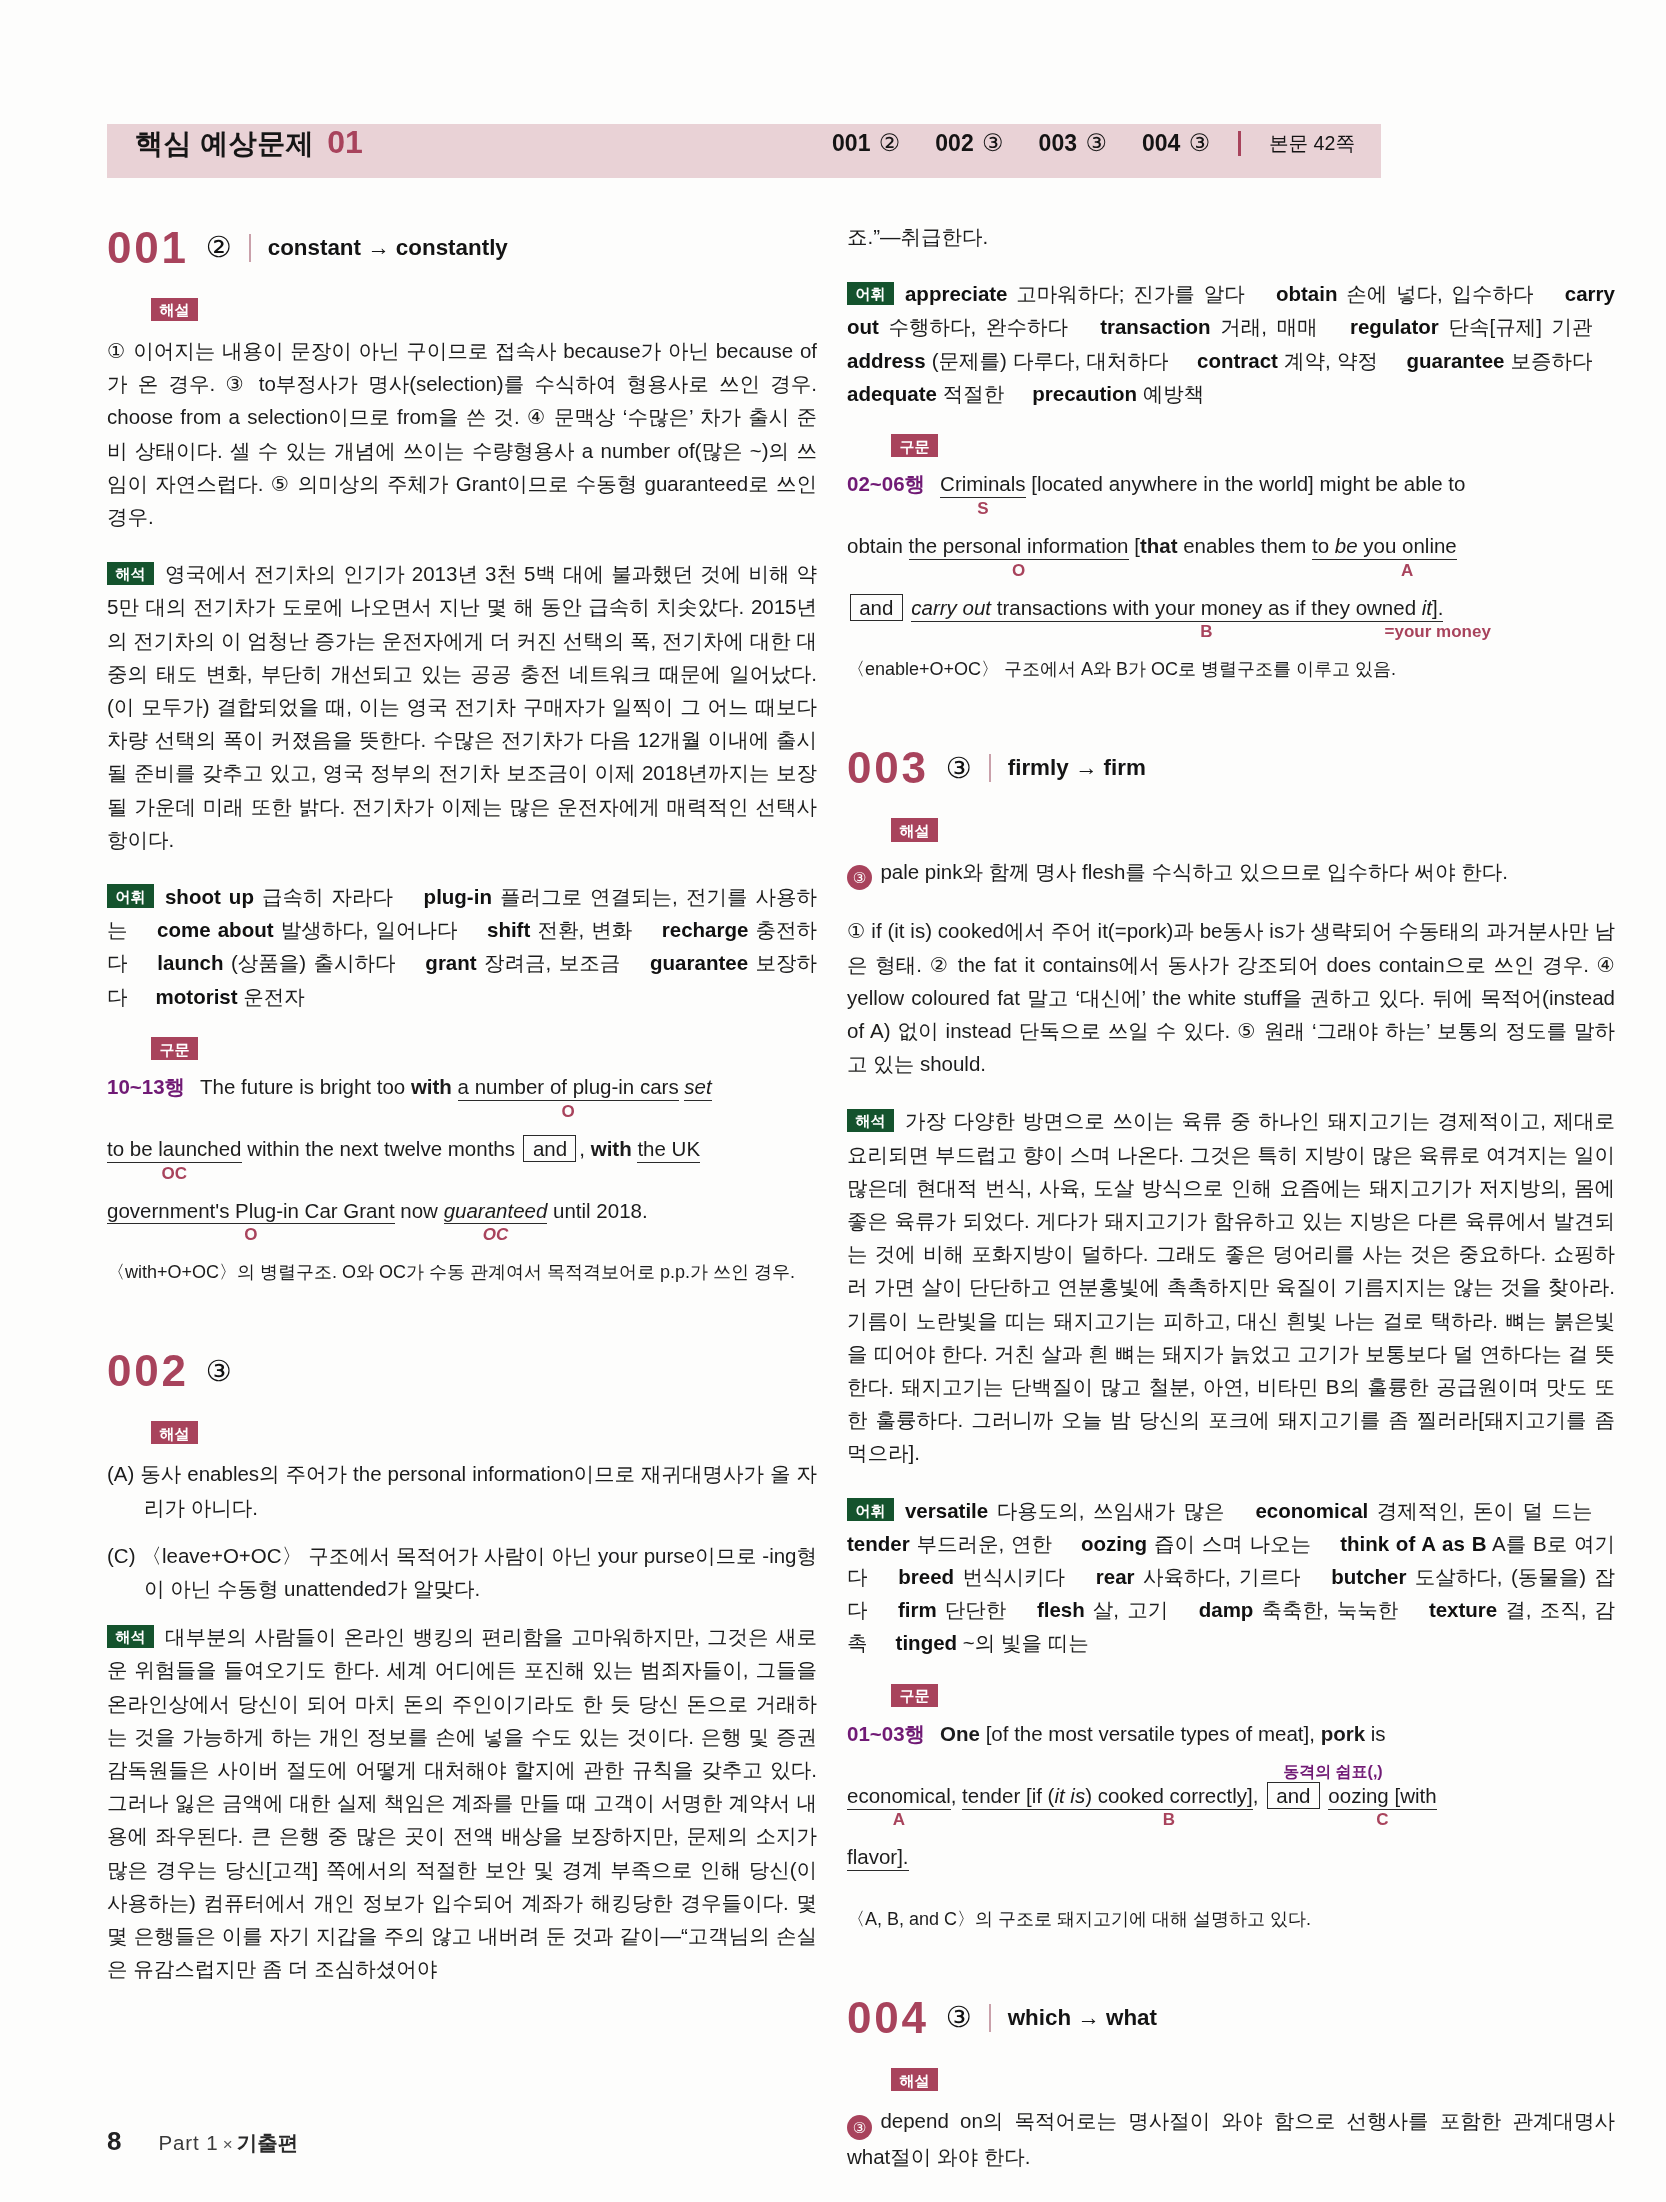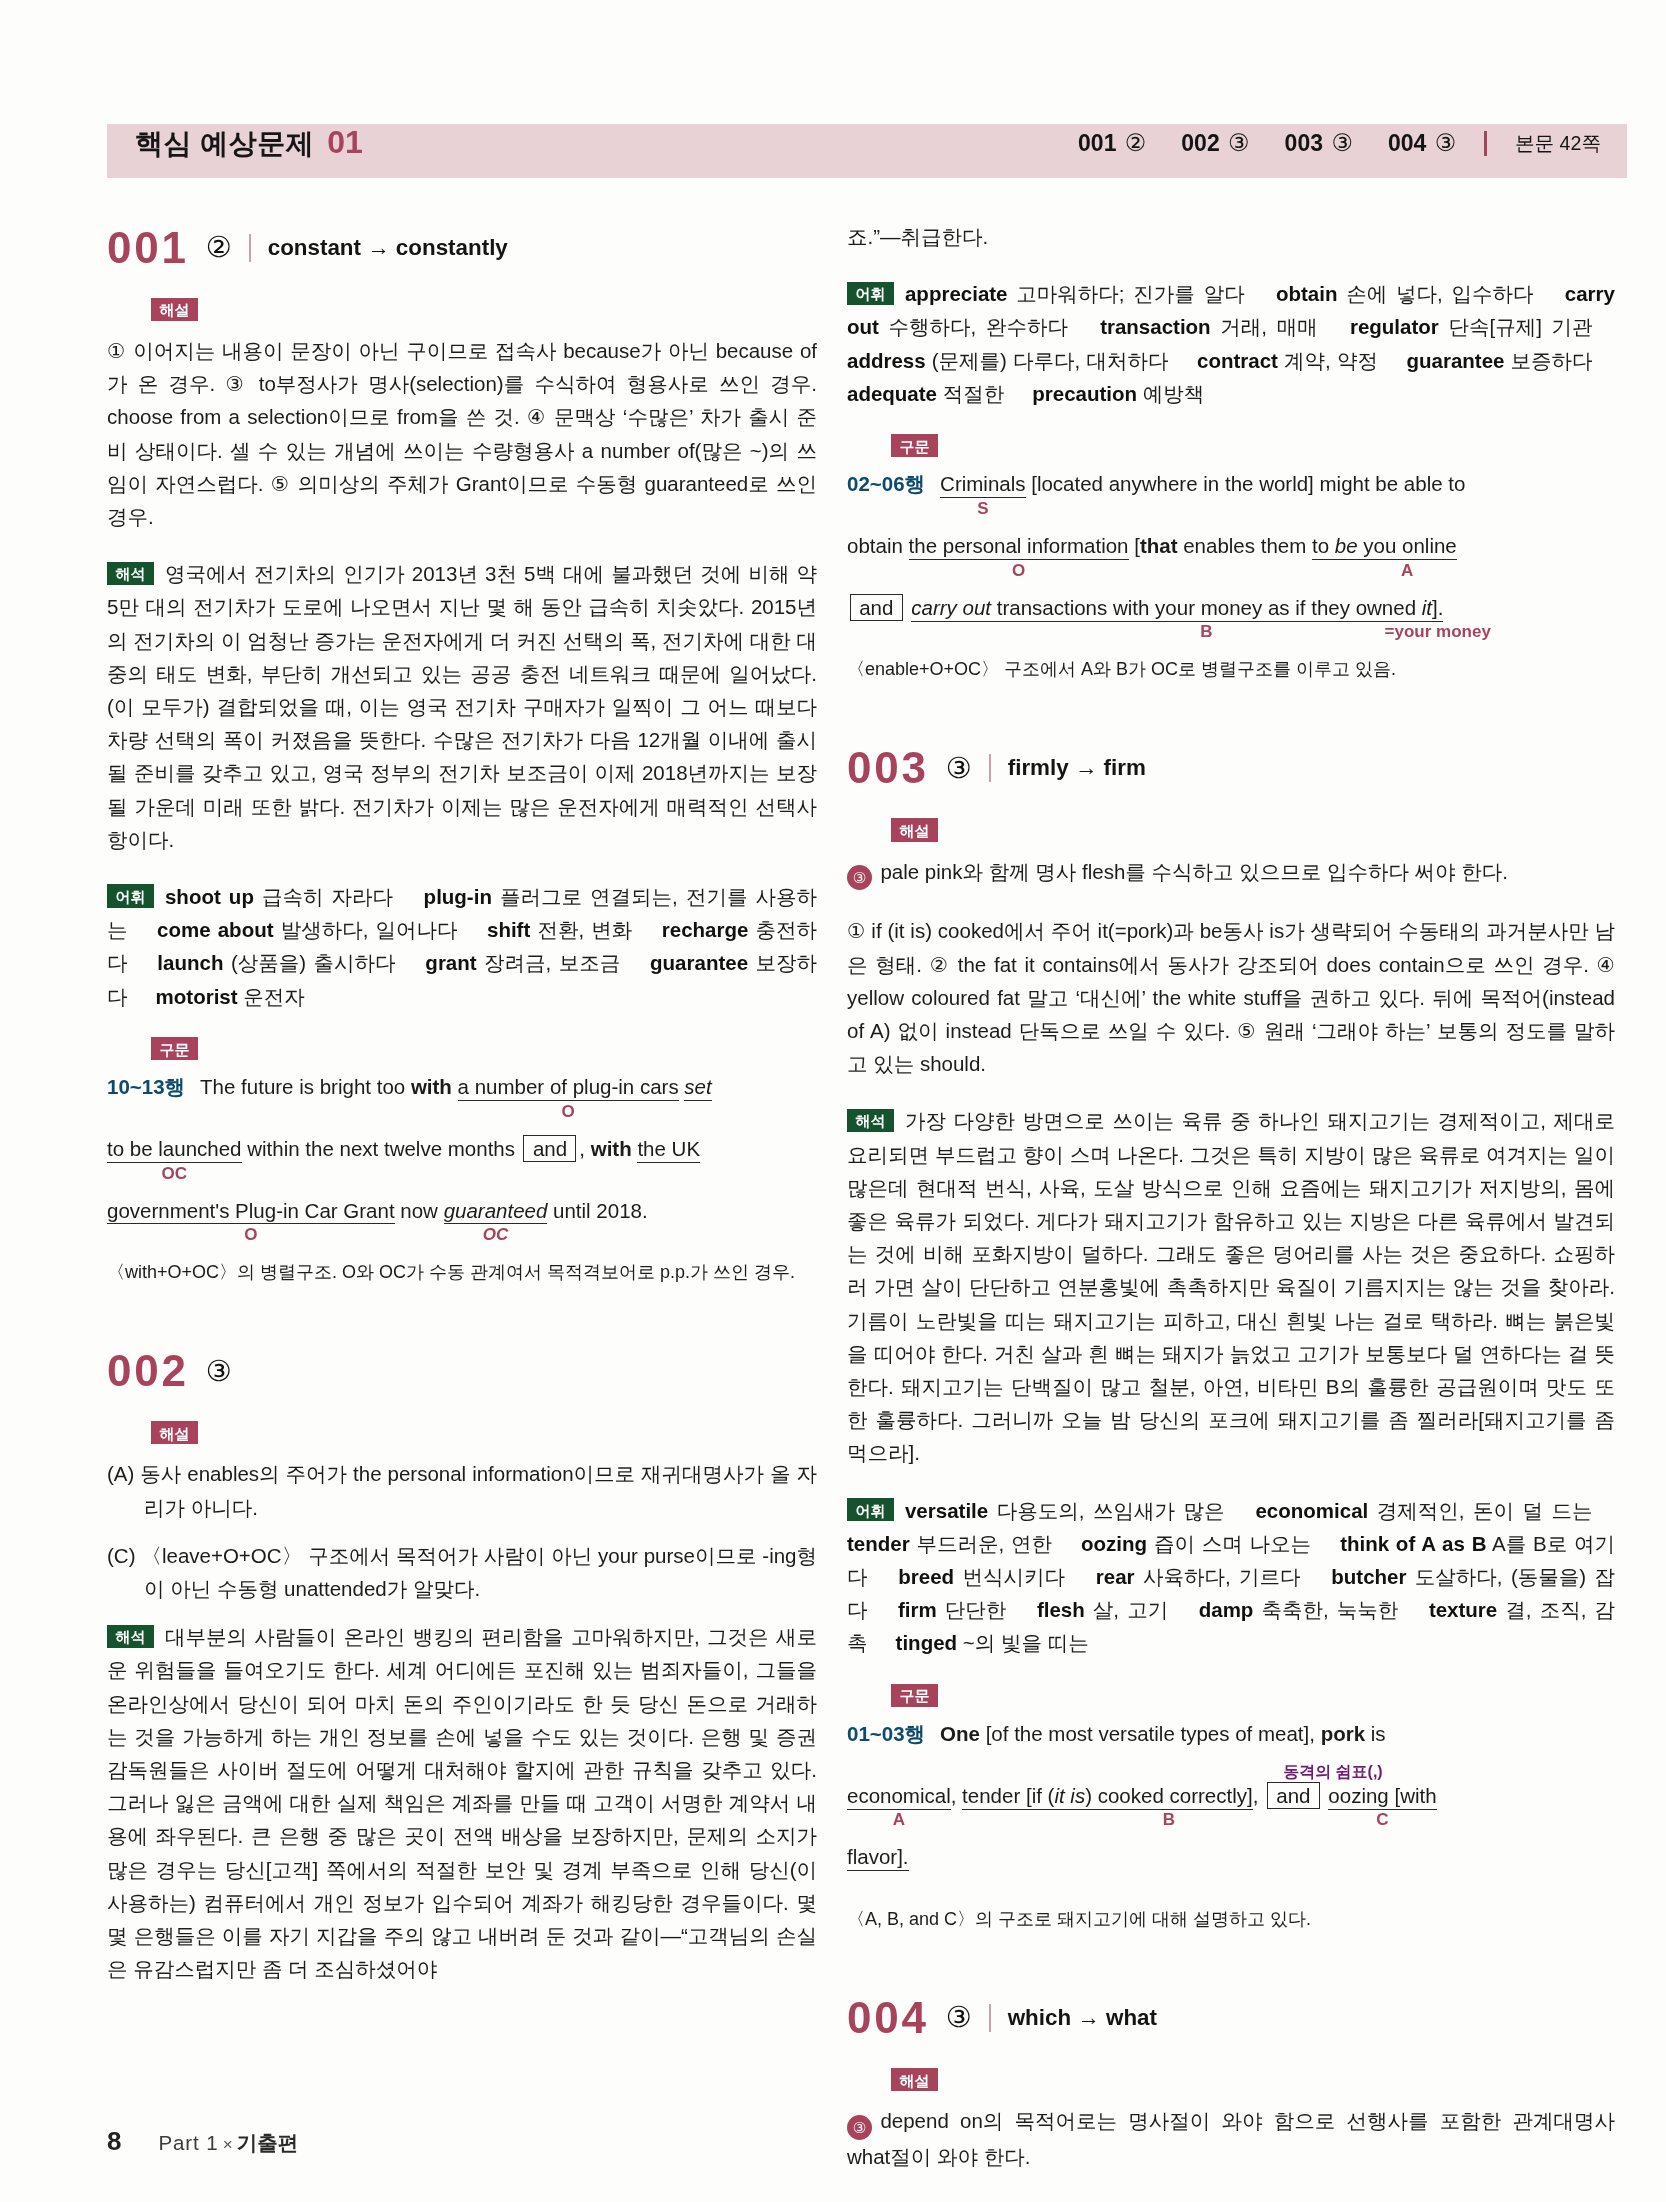--- a/index.html
+++ b/index.html
@@ -3,21 +3,21 @@
 <meta charset="utf-8">
 <style>
   html,body{margin:0;padding:0;}
   body{
     width:1667px;height:2203px;position:relative;overflow:hidden;
     background:#fdfdfc;color:#1c1c1c;
     font-family:"Liberation Sans","DejaVu Sans",sans-serif;
   }
   
   .header-bar{
-    position:absolute;top:124px;left:107px;width:1520px;height:54px;
+    position:absolute;top:124px;left:107px;width:1274px;height:54px;
     background:#e9d2d6;display:flex;align-items:center;justify-content:space-between;
     padding:0 26px 16px 28px;box-sizing:border-box;
   }
   .hb-left{display:flex;align-items:baseline;gap:13px;}
   .hb-title{font-size:28px;font-weight:bold;color:#161616;letter-spacing:0.5px;}
   .hb-num{font-size:32px;font-weight:bold;color:#a8435c;}
   .hb-right{display:flex;align-items:center;gap:28px;}
   .hb-answers{display:flex;gap:35px;}
   .hb-pair{font-size:23px;font-weight:bold;color:#141414;display:flex;gap:8.4px;align-items:baseline;}
   .hb-pair .a{font-weight:normal;font-size:24px;}
@@ -51,21 +51,21 @@
   .vocab-item{margin-right:22.4px;}
   .vocab-term{font-weight:bold;color:#111;}
   
   .struct{margin:3.7px 0 1.9px;}
   .rich-line{font-size:20.5px;line-height:1.4;margin-bottom:33px;white-space:normal;}
   .seg{position:relative;white-space:pre-wrap;}
   .seg.u{border-bottom:1.9px solid #2a2a2a;padding-bottom:1.9px;}
   .seg.b{font-weight:bold;}
   .seg.it{font-style:italic;}
   .seg.bx{border:1.9px solid #2a2a2a;padding:0.9px 8.4px;margin:0 2.8px;}
-  .seg.rg{color:#0c4a6e;font-weight:bold;margin-right:15px;}
+  .seg.rg{color:#701a75;font-weight:bold;margin-right:15px;}
   .seg-label{position:absolute;top:calc(100% + 2.8px);left:50%;transform:translateX(-50%);
     color:#a8435c;font-weight:bold;font-size:17px;line-height:1;white-space:nowrap;}
   .seg-above{position:absolute;bottom:calc(100% + 2.8px);left:30%;
     color:#701a75;font-weight:bold;font-size:16px;line-height:1;white-space:nowrap;}
   .struct-note{font-size:18px;line-height:1.6;margin:5.6px 0 24px;text-align:justify;}
   
   .footer{position:absolute;top:2126px;left:107px;display:flex;align-items:baseline;gap:37px;}
   .f-page{font-size:26px;font-weight:bold;color:#222;}
   .f-part{font-size:20.5px;color:#3a3a3a;letter-spacing:0.9px;}
   .f-x{font-size:17px;color:#555;}

